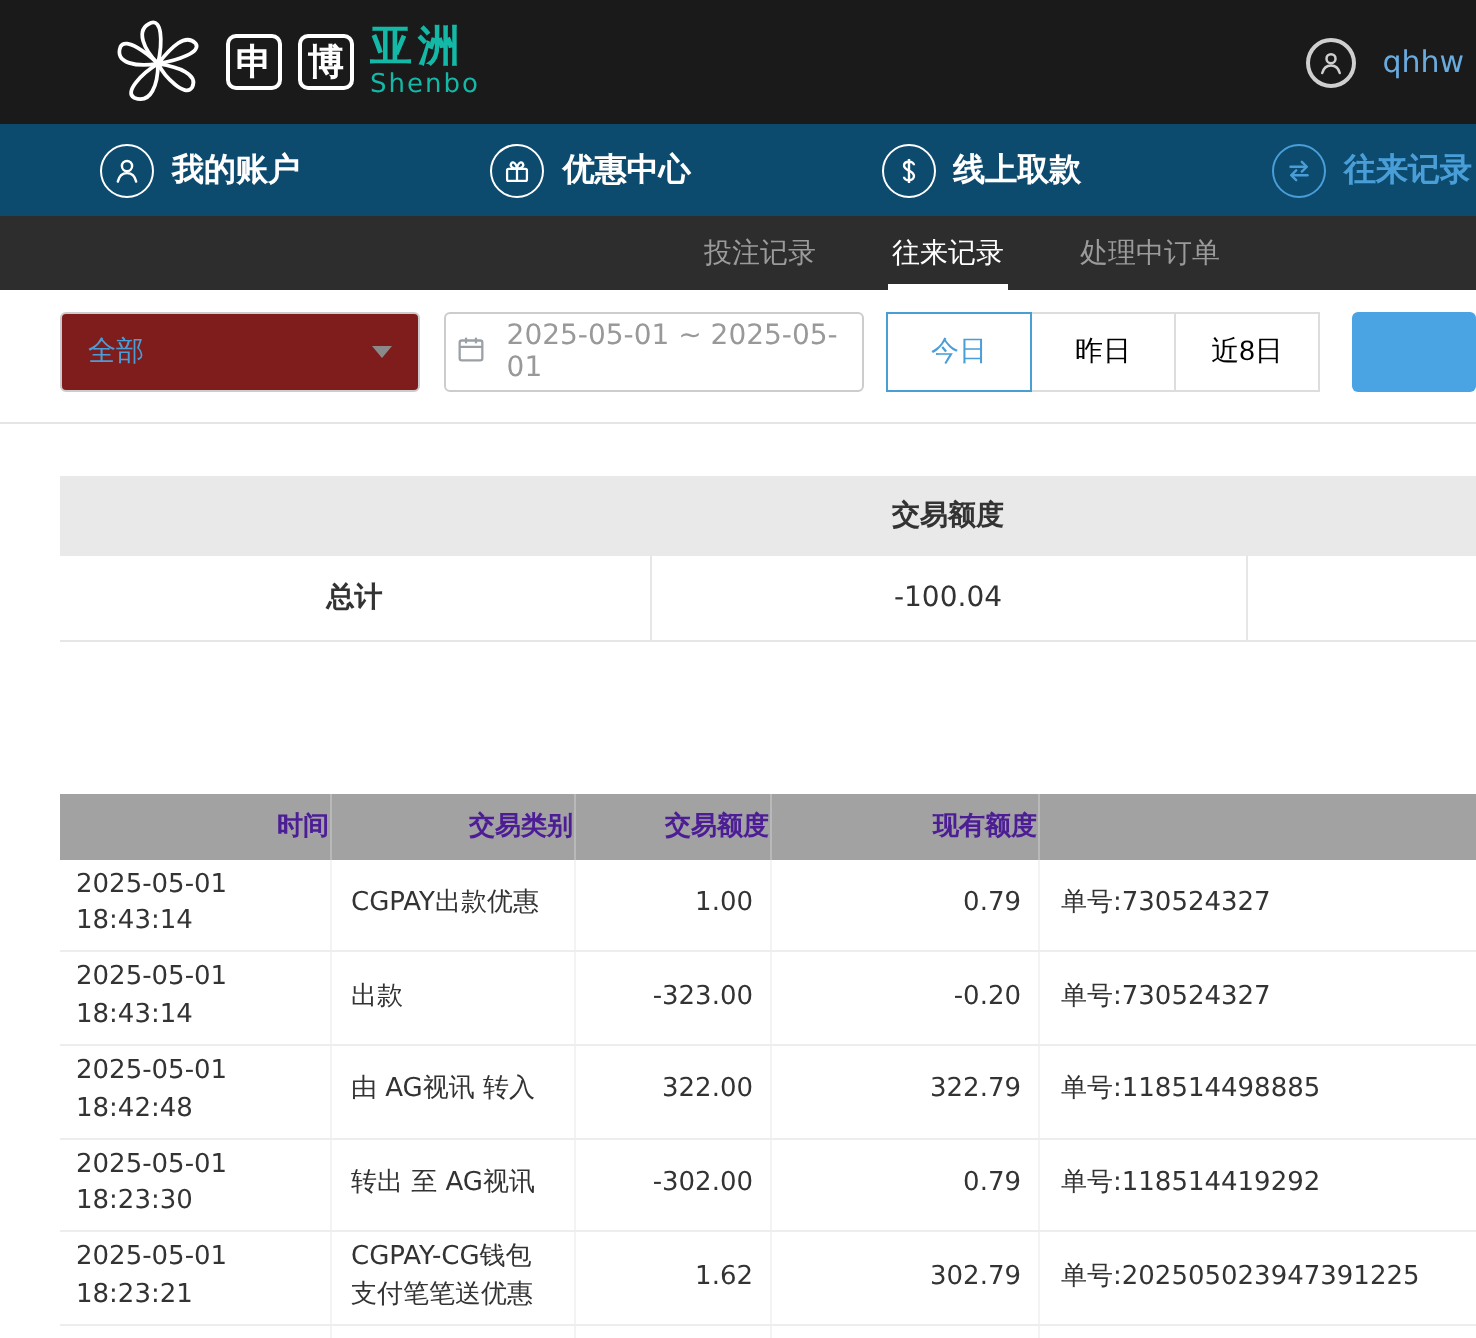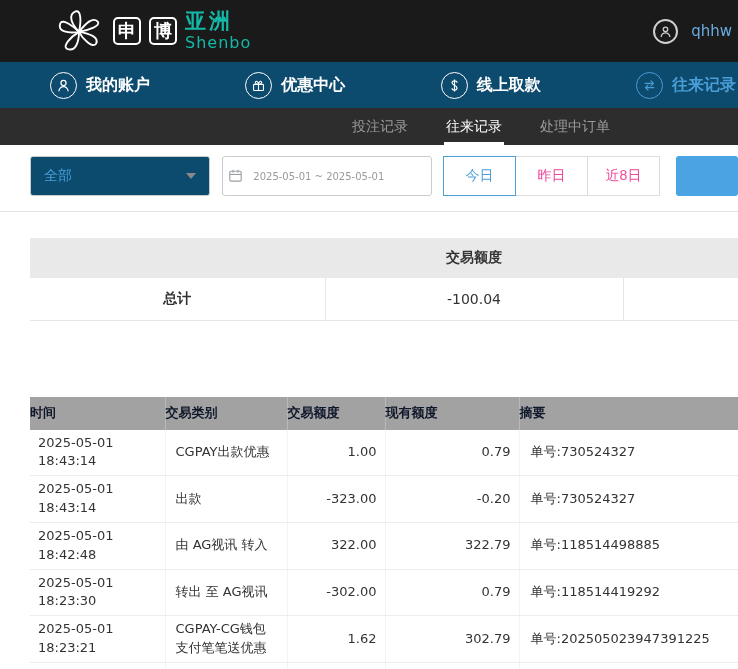--- a/index.html
+++ b/index.html
@@ -10,21 +10,21 @@
   
   .topbar { height:62px; background:#1a1a1a; display:flex; align-items:center;
     justify-content:space-between; padding:0 6px 0 53px; }
   .brand { display:flex; align-items:center; }
   .flower svg { display:block; width:52px; height:46px; }
   .char-box { width:28px; height:28px; border:2px solid #fff; border-radius:5px;
     color:#fff; font-size:18px; font-weight:bold; display:flex; align-items:center;
     justify-content:center; margin-left:8px; }
   .brand-cn { display:flex; flex-direction:column; margin-left:8px; color:#14b8a6; }
   .brand-cn .azhou { font-size:21px; font-weight:bold; letter-spacing:3px; line-height:1.1; }
-  .brand-cn .sub { font-size:16px; letter-spacing:1px; align-self:flex-end; padding-right:3px; }
+  .brand-cn .sub { font-size:13px; letter-spacing:1px; align-self:flex-end; padding-right:3px; }
   .user-area { display:flex; align-items:center; gap:13px; cursor:pointer; }
   .user-circle { width:25px; height:25px; border:2px solid #cfcfcf; border-radius:50%;
     display:flex; align-items:center; justify-content:center; }
   .user-circle svg { width:15px; height:15px; }
   .username { color:#6aabdf; font-size:15px; white-space:nowrap; }
 
   
   .mainnav { height:46px; background:#0c4a6e; display:flex; align-items:center;
     justify-content:space-between; padding:0 2px 0 50px; }
   .nav-item { display:flex; align-items:center; gap:9px; color:#fff; font-size:16px;
@@ -37,30 +37,30 @@
   
   .subnav { height:37px; background:#2d2d2d; display:flex; padding-left:350px; gap:34px;text-align:right; }
   .subtab { display:flex; align-items:center; color:#9b9b9b; font-size:14px;
     border-bottom:3px solid transparent; padding:3px 2px 0 2px; cursor:pointer; white-space:nowrap; }
   .subtab.active { color:#fff; border-bottom-color:#fff; }
 
   
   .filter-bar { display:flex; align-items:center; padding:11px 0 0 30px; }
   .select-box { width:195px; height:40px; border:1px solid #ccc; border-radius:3px;
     display:flex; align-items:center; justify-content:space-between; padding:0 13px;
-    cursor:pointer; background:#0c4a6e; }
+    cursor:pointer; background:#7f1d1d; }
   .select-box .val { color:var(--accent); font-size:14px; }
   .chevron { width:0; height:0; border-left:5px solid transparent; border-right:5px solid transparent;
     border-top:6px solid #8a8a8a; }
   .date-box { width:229px; height:40px; border:1px solid #ccc; border-radius:3px;
     display:flex; align-items:center; gap:9px; padding:0 4px; margin-left:12px;
-    color:#999; font-size:10px; cursor:pointer; background:#fff; }
+    color:#999; font-size:14px; cursor:pointer; background:#fff; }
   .date-box svg { width:17px; height:17px; }
   .quick-group { display:flex; margin-left:12px; }
-  .qbtn { width:73px; height:40px; border:1px solid #ddd; background:#fff; color:#ec4899;
+  .qbtn { width:73px; height:40px; border:1px solid #ddd; background:#fff; color:#000000;
     font-size:14px; display:flex; align-items:center; justify-content:center;
     margin-left:-1px; cursor:pointer; position:relative; }
   .qbtn.active { border-color:var(--accent); color:var(--accent); z-index:1; }
   .search-btn { width:62px; height:40px; background:#4aa4e4; border:none; border-radius:3px;
     margin-left:16px; flex:0 0 auto; cursor:pointer; }
   .divider { height:1px; background:#e5e5e5; margin-top:15px; }
 
   
   .summary-table { width:908px; margin:26px 0 0 30px; border-collapse:collapse;
     table-layout:fixed; font-size:14px; color:#333; }
@@ -70,22 +70,22 @@
   .summary-table tr.shead td { background:#e9e9e9; font-weight:bold; }
   .summary-table tr.sbody td { height:42px; border-bottom:1px solid #e6e6e6; }
   .summary-table tr.sbody td.mid { border-left:1px solid #e6e6e6; border-right:1px solid #e6e6e6; }
   .summary-table .total-label { font-weight:bold; }
 
   
   .txn-table { width:908px; margin:76px 0 0 30px; border-collapse:collapse;
     table-layout:fixed; font-size:13px; color:#333; }
   .txn-table col.t1{width:135px;} .txn-table col.t2{width:122px;} .txn-table col.t3{width:98px;}
   .txn-table col.t4{width:134px;} .txn-table col.t5{width:419px;}
-  .txn-table th { background:#a2a2a2; color:#0f172a; font-weight:bold; height:33px;
-    font-size:13px; border-right:1px solid #b9b9b9; text-align:left;font-family:Liberation Serif, serif; }
+  .txn-table th { background:#a2a2a2; color:#4c1d95; font-weight:bold; height:33px;
+    font-size:13px; border-right:1px solid #b9b9b9; text-align:right;font-family:Liberation Serif, serif; }
   .txn-table td { height:39px; border-bottom:1px solid #ededed; border-right:1px solid #f3f3f3;
     padding:4px 8px; line-height:1.45; background:#fff; }
   .txn-table td:nth-child(1){ padding-left:8px; }
   .txn-table td:nth-child(2){ padding-left:10px; word-break:break-all; }
   .txn-table td:nth-child(3), .txn-table td:nth-child(4){ text-align:right; padding-right:8px; }
   .txn-table td:nth-child(5){ padding-left:11px; }
 </style>
 </head>
 <body>
 

